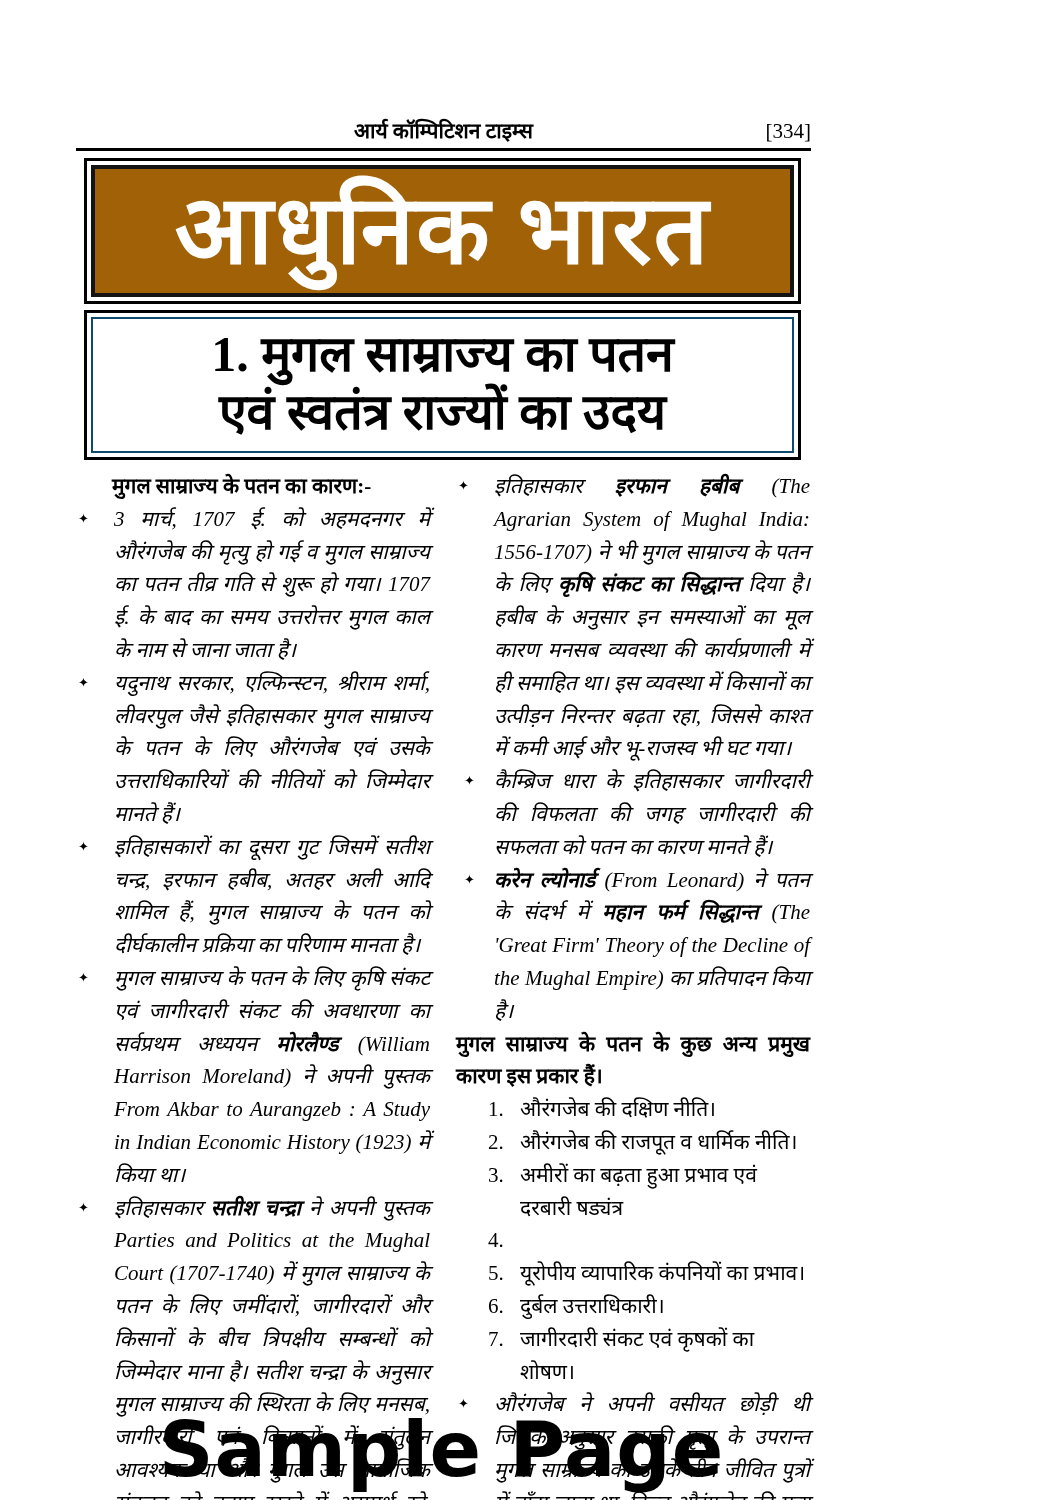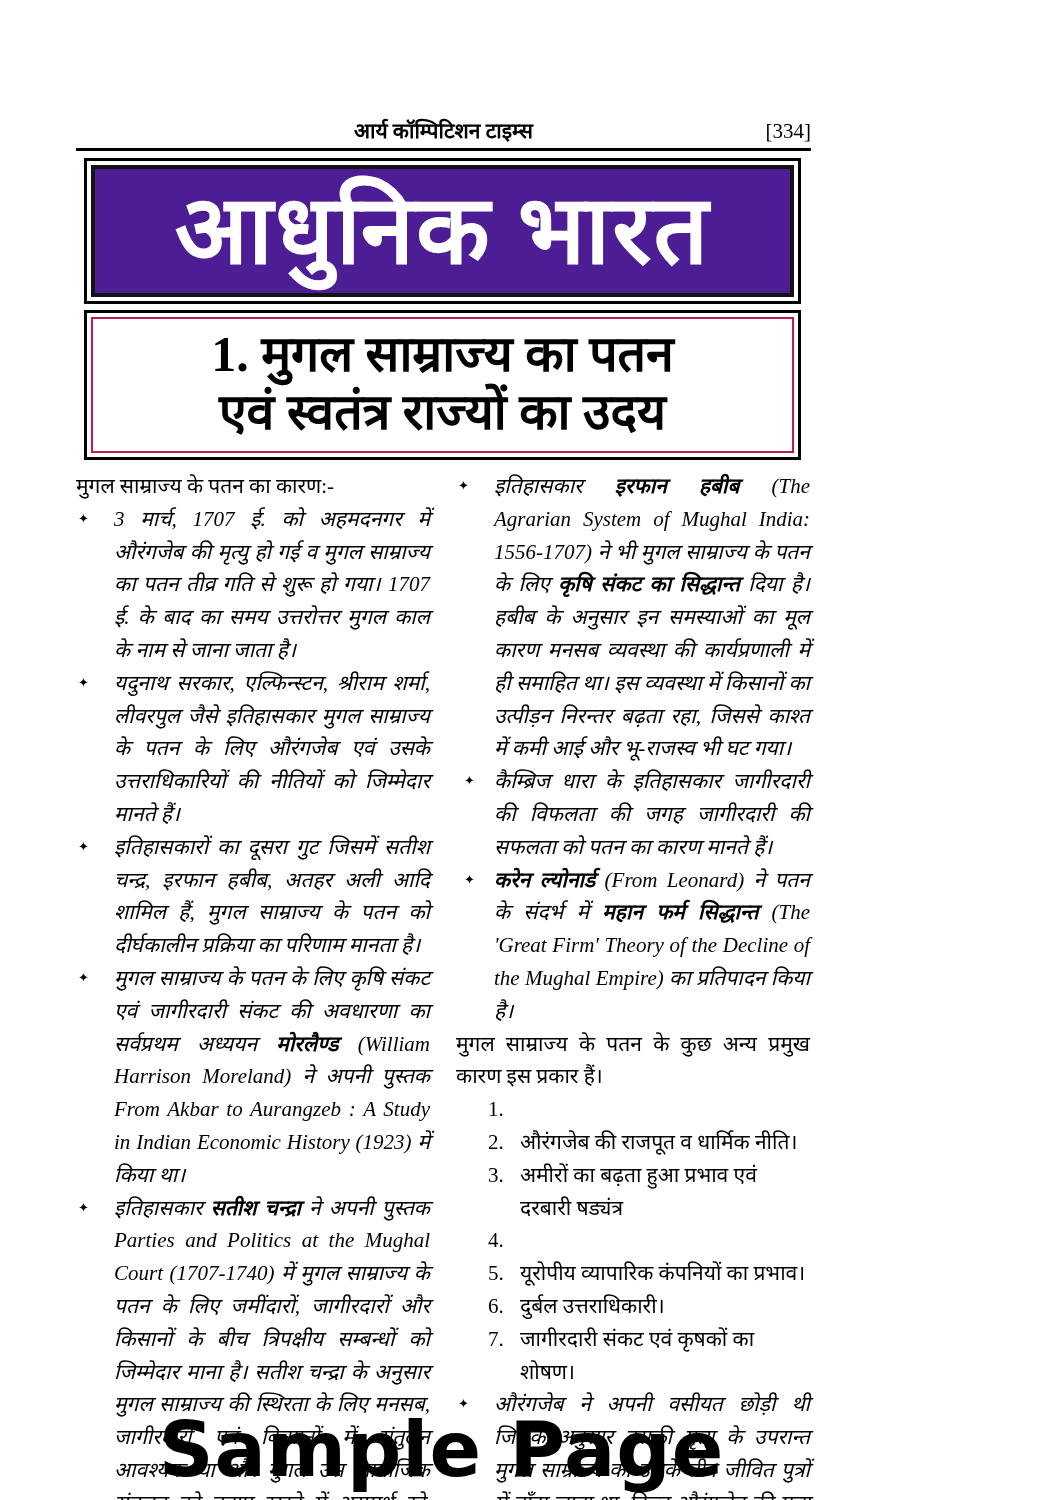--- a/index.html
+++ b/index.html
@@ -31,53 +31,53 @@
     margin:4px 72px 0 76px;
     height:3px; background:#000;
   }
   
   .banner {
     margin:7px 82px 0 84px;
     border:3px solid #000;
     padding:4px;
   }
   .banner-inner {
-    background:#4c1d95;
+    background:#a16207;
     border:2px solid #131313;
     box-shadow:inset 0 0 0 2px #131313;
     height:132px;
     display:flex; align-items:center; justify-content:center;
   }
   .banner-title {
     color:#fff; font-weight:bold; font-size:96px; line-height:100px;
     letter-spacing:2px; white-space:nowrap;
   }
   
   .chapter-box {
     margin:6px 82px 0 84px;
     border:3px solid #000;
     padding:4px;
   }
   .chapter-inner {
-    border:2px solid #be185d;
+    border:2px solid #0c4a6e;
     padding:6px 10px 10px 10px;
     text-align:center;
   }
   .chapter-line {
     font-weight:bold; font-size:50px; line-height:58px; white-space:nowrap;
   }
   
   .columns {
     display:flex;
     margin:10px 73px 0 76px;
     gap:26px;
   }
   .col { width:443px; font-size:21px; line-height:32.8px; text-align:justify; }
-  .col-heading { font-weight:normal; }
-  .sub-heading { font-weight:normal; }
+  .col-heading { font-weight:bold;margin-left:36px; }
+  .sub-heading { font-weight:bold; }
   .bullet { display:flex; }
   .marker {
     flex:0 0 38px; font-size:13px; line-height:32.8px;
     padding-left:2px;
   }
   .marker.indent { flex:0 0 38px; padding-left:8px; }
   .btext { flex:1;font-style:italic; }
   .cont { padding-left:38px; }
   .num-row { display:flex; padding-left:32px; }
   .num { flex:0 0 32px; }
@@ -156,20 +156,21 @@
       </div>
       <div class="bullet">
         <span class="marker indent">✦</span>
         <span class="btext"><b>करेन ल्योनार्ड</b><span> (From Leonard) ने पतन के संदर्भ में </span><b>महान फर्म सिद्धान्त</b><span> (The 'Great Firm' Theory of the Decline of the Mughal Empire) का प्रतिपादन किया है।</span></span>
       </div>
 
       <div class="sub-heading">मुगल साम्राज्य के पतन के कुछ अन्य प्रमुख कारण इस प्रकार हैं।</div>
 
       <div class="num-row">
         <span class="num">1.</span>
+        <span class="num-text">औरंगजेब की दक्षिण नीति।</span>
       </div>
       <div class="num-row">
         <span class="num">2.</span>
         <span class="num-text">औरंगजेब की राजपूत व धार्मिक नीति।</span>
       </div>
       <div class="num-row">
         <span class="num">3.</span>
         <span class="num-text">अमीरों का बढ़ता हुआ प्रभाव एवं दरबारी षड्यंत्र</span>
       </div>
       <div class="num-row">

